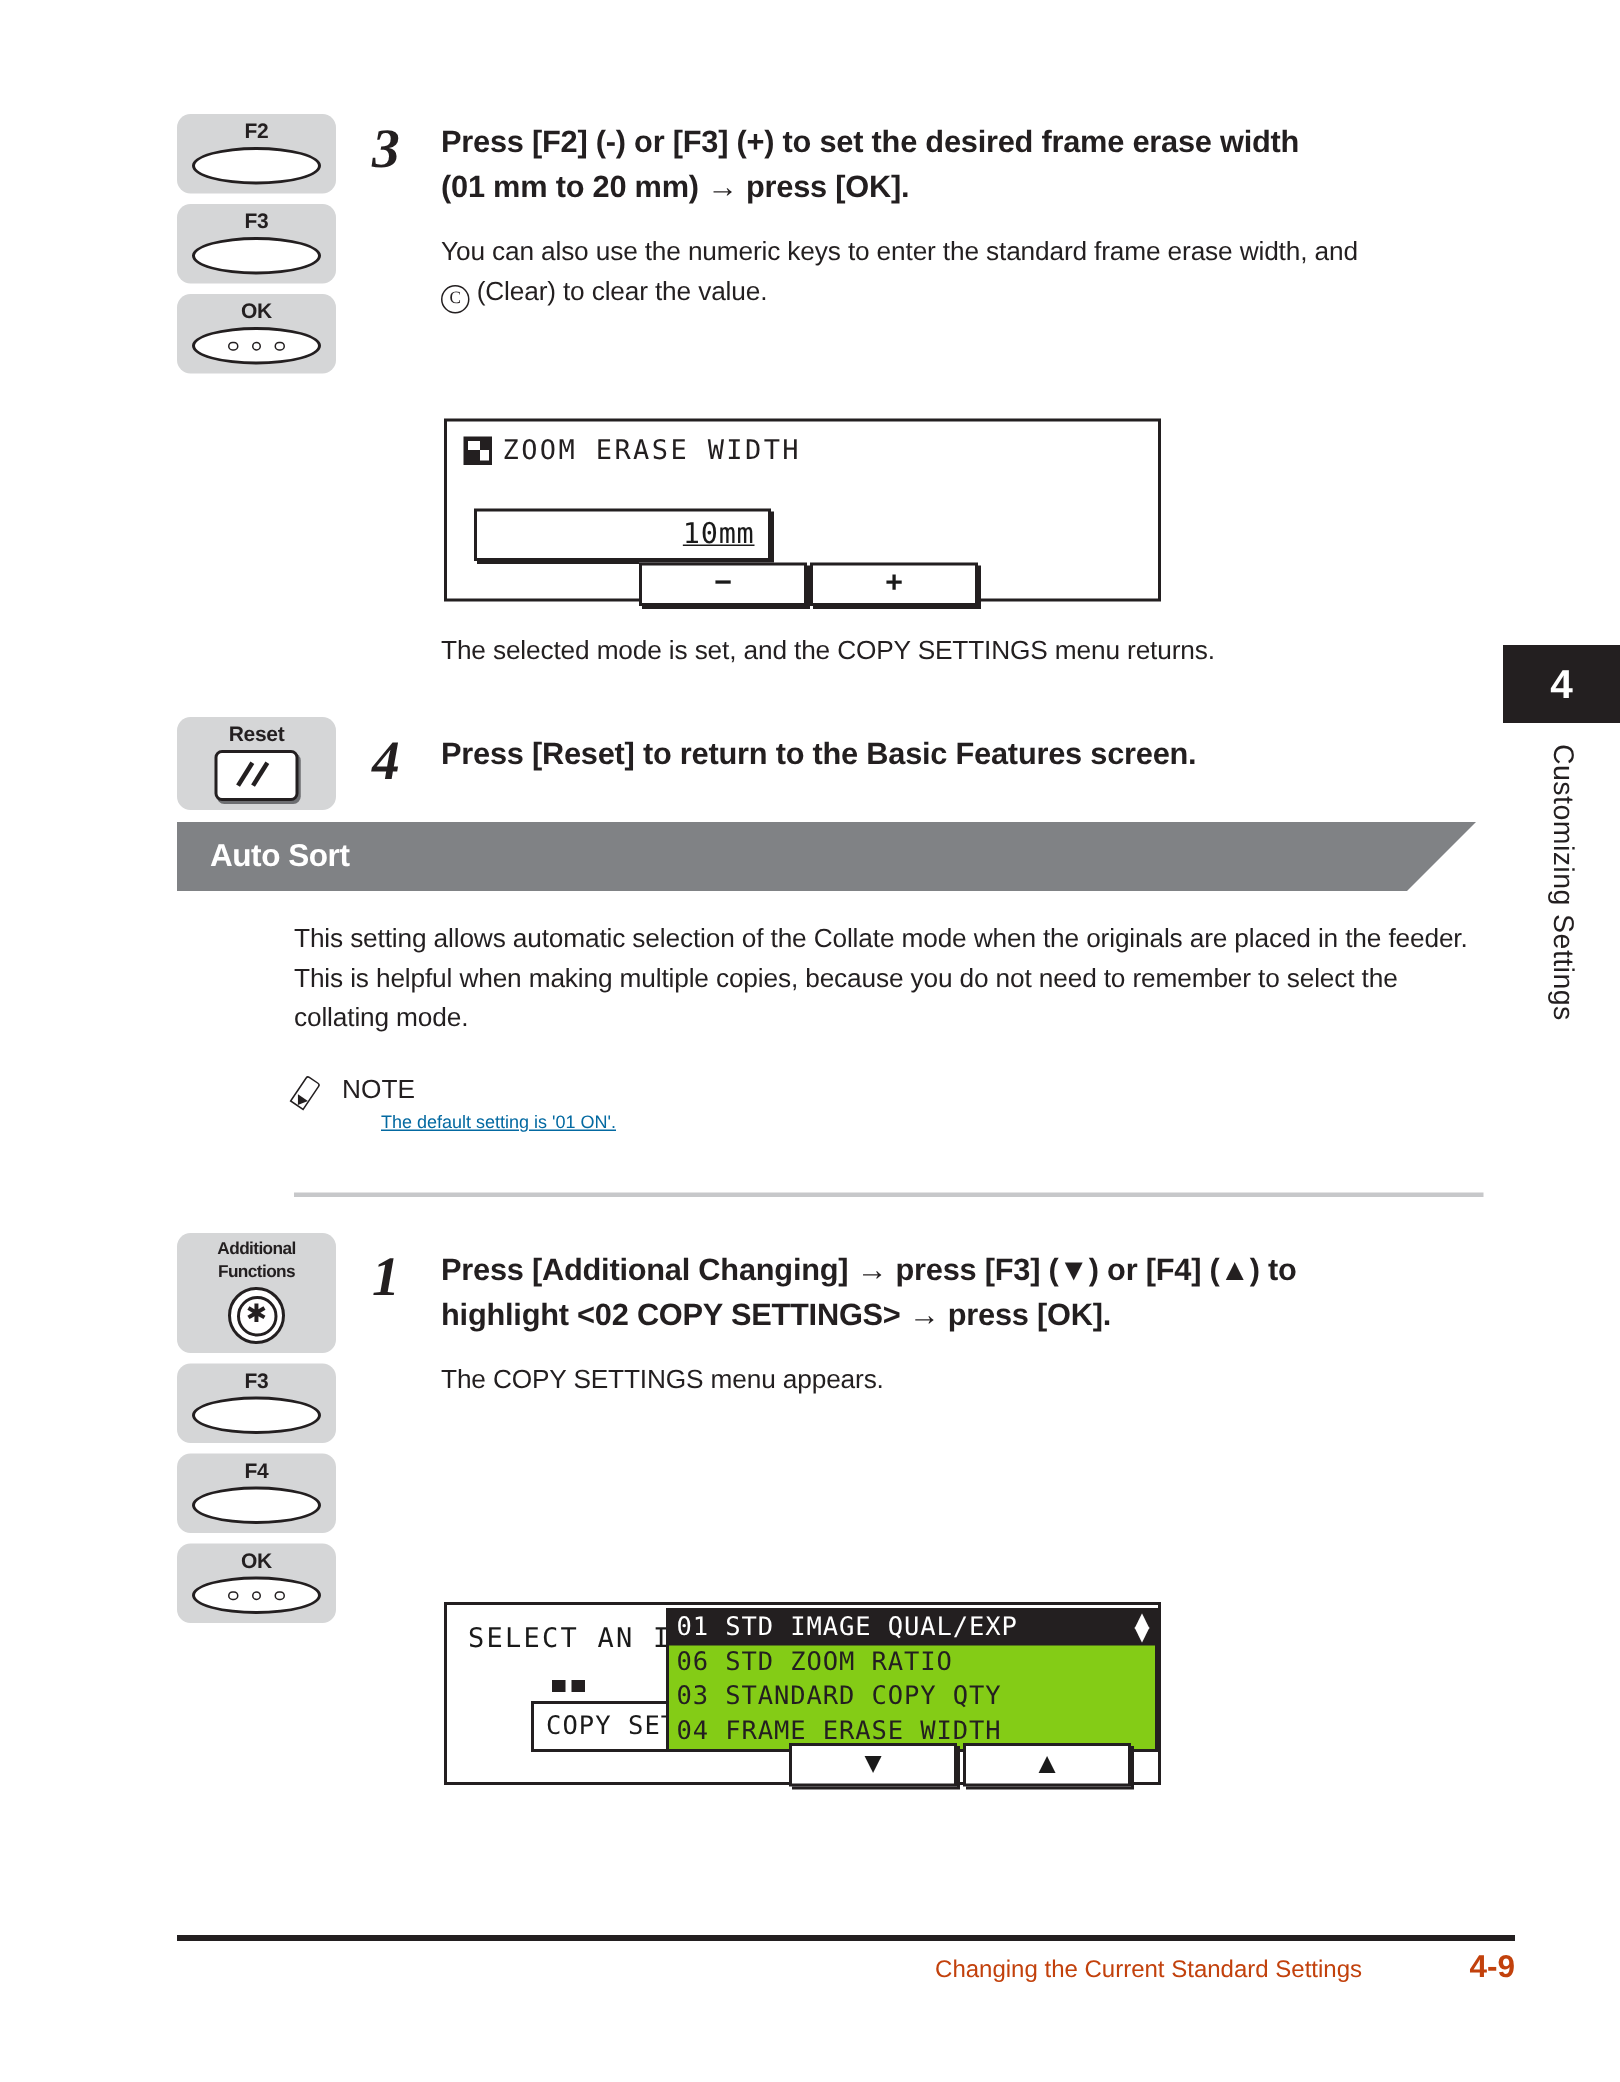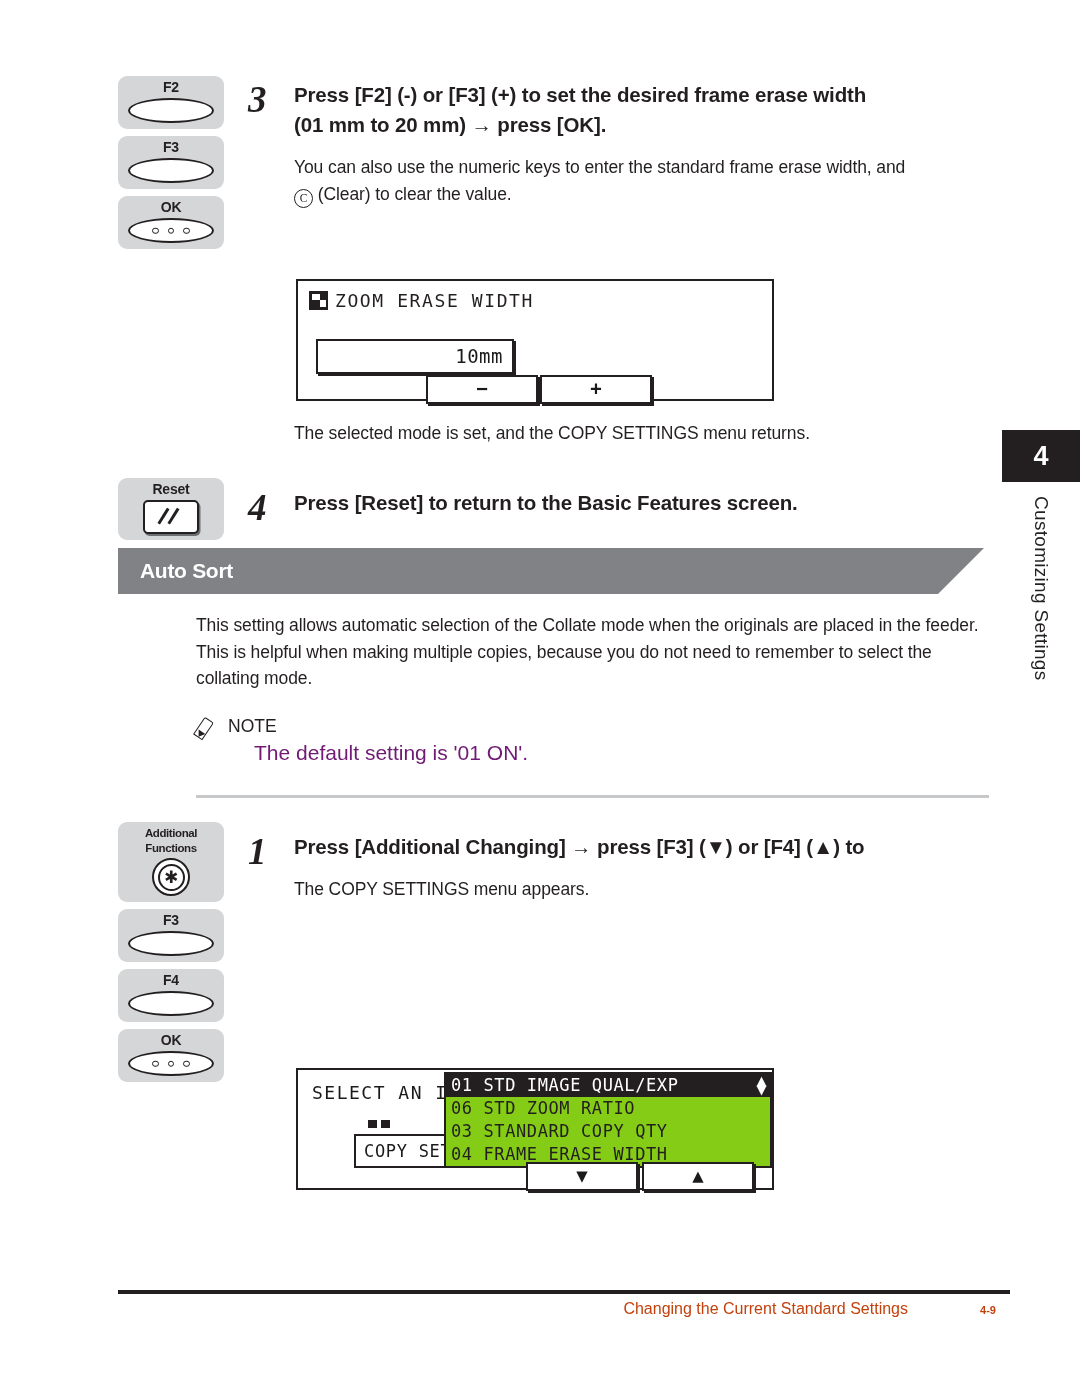--- a/index.html
+++ b/index.html
@@ -350,24 +350,25 @@
     content: "";
     position: absolute;
     left: 0.5px;
     bottom: 0;
     width: 0; height: 0;
     border-left: 4.2px solid transparent;
     border-right: 4.2px solid transparent;
     border-top: 6px solid #231f20;
   }
   .note-body {
-    font-size: 21px;
-    color: #701a75;
+    font-size: 12px;
+    color: #0369a1;
     margin-top: 4px;
     padding-left: 58px;
+    text-decoration: underline;
   }
 
   .divider {
     position: absolute;
     height: 3px;
     background: #c7c8ca;
   }
 
   
   .footer-rule {
@@ -385,23 +386,23 @@
     right: 70px;
     display: flex;
     justify-content: flex-end;
     align-items: baseline;
     gap: 58px;
     font-size: 16px;
     color: #c2410c;
   }
   .footer .page-no {
     font-weight: bold;
-    font-size: 11px;
+    font-size: 21px;
     width: 44px;
-    text-align: center;
+    text-align: right;
   }
 </style>
 </head>
 <body>
 
 <div class="page">
 
   <div class="chapter-tab">
     <div class="chapter-num">4</div>
     <div class="chapter-label">Customizing Settings</div>
@@ -441,21 +442,21 @@
         <span>(Clear) to clear the value.</span>
       </div>
     </div>
   </div>
 
   <div class="lcd" style="left:296px; top:279px; width:474px; height:118px;">
     <div class="lcd-title" style="position:absolute; left:11px; top:9px;">
       <span class="lcd-icon"></span>
       <span>ZOOM ERASE WIDTH</span>
     </div>
-    <div class="lcd-value-box" style="position:absolute; left:18px; top:58px; width:185px;">10mm</div>
+    <div class="lcd-value-box" style="position:absolute; left:18px; top:58px; width:185px;text-decoration:underline;">10mm</div>
     <div class="lcd-softkey" style="position:absolute; left:128px; top:94px; width:108px;">−</div>
     <div class="lcd-softkey" style="position:absolute; left:242px; top:94px; width:108px;">+</div>
   </div>
 
   <div class="body-text" style="position:absolute; left:294px; top:420px; width:700px;">The selected mode is set, and the COPY SETTINGS menu returns.</div>
 
   <div class="keycol" style="top:478px;">
     <div class="key">
       <div class="key-label">Reset</div>
       <div class="reset-glyph">
@@ -514,20 +515,21 @@
           </span>
       </div>
     </div>
   </div>
 
   <div class="step" style="left:248px; top:832px; width:735px;">
     <div class="step-num" style="left:0; top:-2px;">1</div>
     <div style="margin-left:46px;">
       <div class="step-head">
         <span>Press [Additional Changing] → press [F3] (▼) or [F4] (▲) to</span><br>
+        <span>highlight &lt;02 COPY SETTINGS&gt; → press [OK].</span>
       </div>
       <div class="body-text" style="margin-top:14px;">The COPY SETTINGS menu appears.</div>
     </div>
   </div>
 
   <div class="lcd" style="left:296px; top:946px; width:474px; height:118px;">
     <div style="position:absolute; left:14px; top:12px; font-size:18px; letter-spacing:1.5px; font-family:'DejaVu Sans Mono', monospace;">SELECT AN ITEM</div>
 
     <div class="dot-pair" style="position:absolute; left:70px; top:50px;">
       <i></i>

